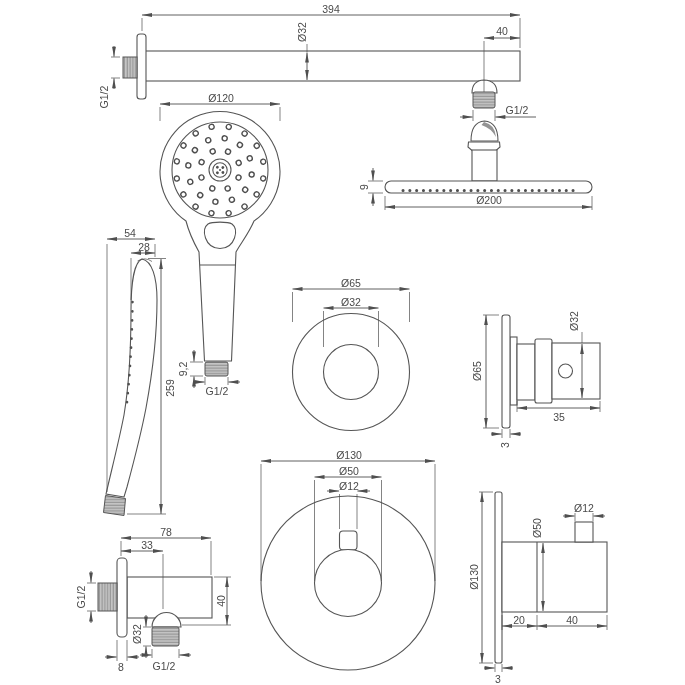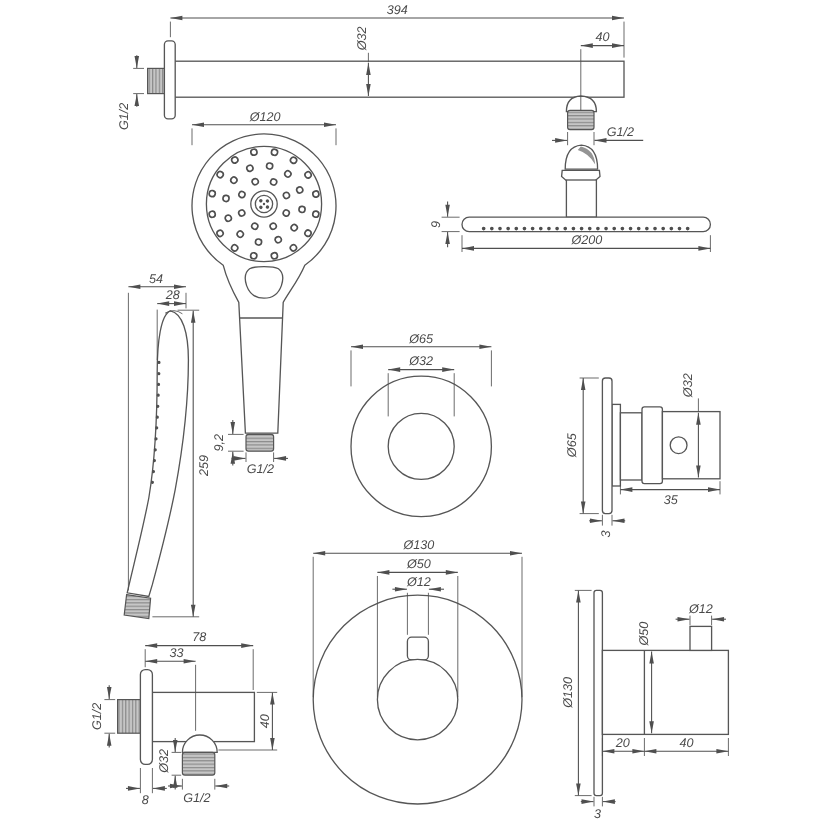--- a/index.html
+++ b/index.html
@@ -1,16 +1,16 @@
 <!DOCTYPE html>
 <html><head>
 <meta charset="utf-8">
 <style>
   html,body{margin:0;padding:0;background:#ffffff;}
-  .stage{width:685px;height:685px;background:#ffffff;position:relative;overflow:hidden;font-style:italic;}
+  .stage{width:685px;height:685px;background:#ffffff;position:relative;overflow:hidden;}
   svg{display:block;}
   .o{fill:#ffffff;stroke:#565656;stroke-width:1.1;}
   .ln{fill:none;stroke:#565656;stroke-width:1.1;}
   .d{fill:none;stroke:#4f4f4f;stroke-width:0.9;}
   .e{fill:none;stroke:#4f4f4f;stroke-width:0.7;}
   .da{marker-start:url(#ah);marker-end:url(#ah);}
   .as{marker-end:url(#ah);}
   .t{font-family:"Liberation Sans","DejaVu Sans",sans-serif;font-size:10.5px;fill:#4a4a4a;
      text-anchor:middle;dominant-baseline:central;}
   .th{fill:url(#hatchH);stroke:#565656;stroke-width:1;}

